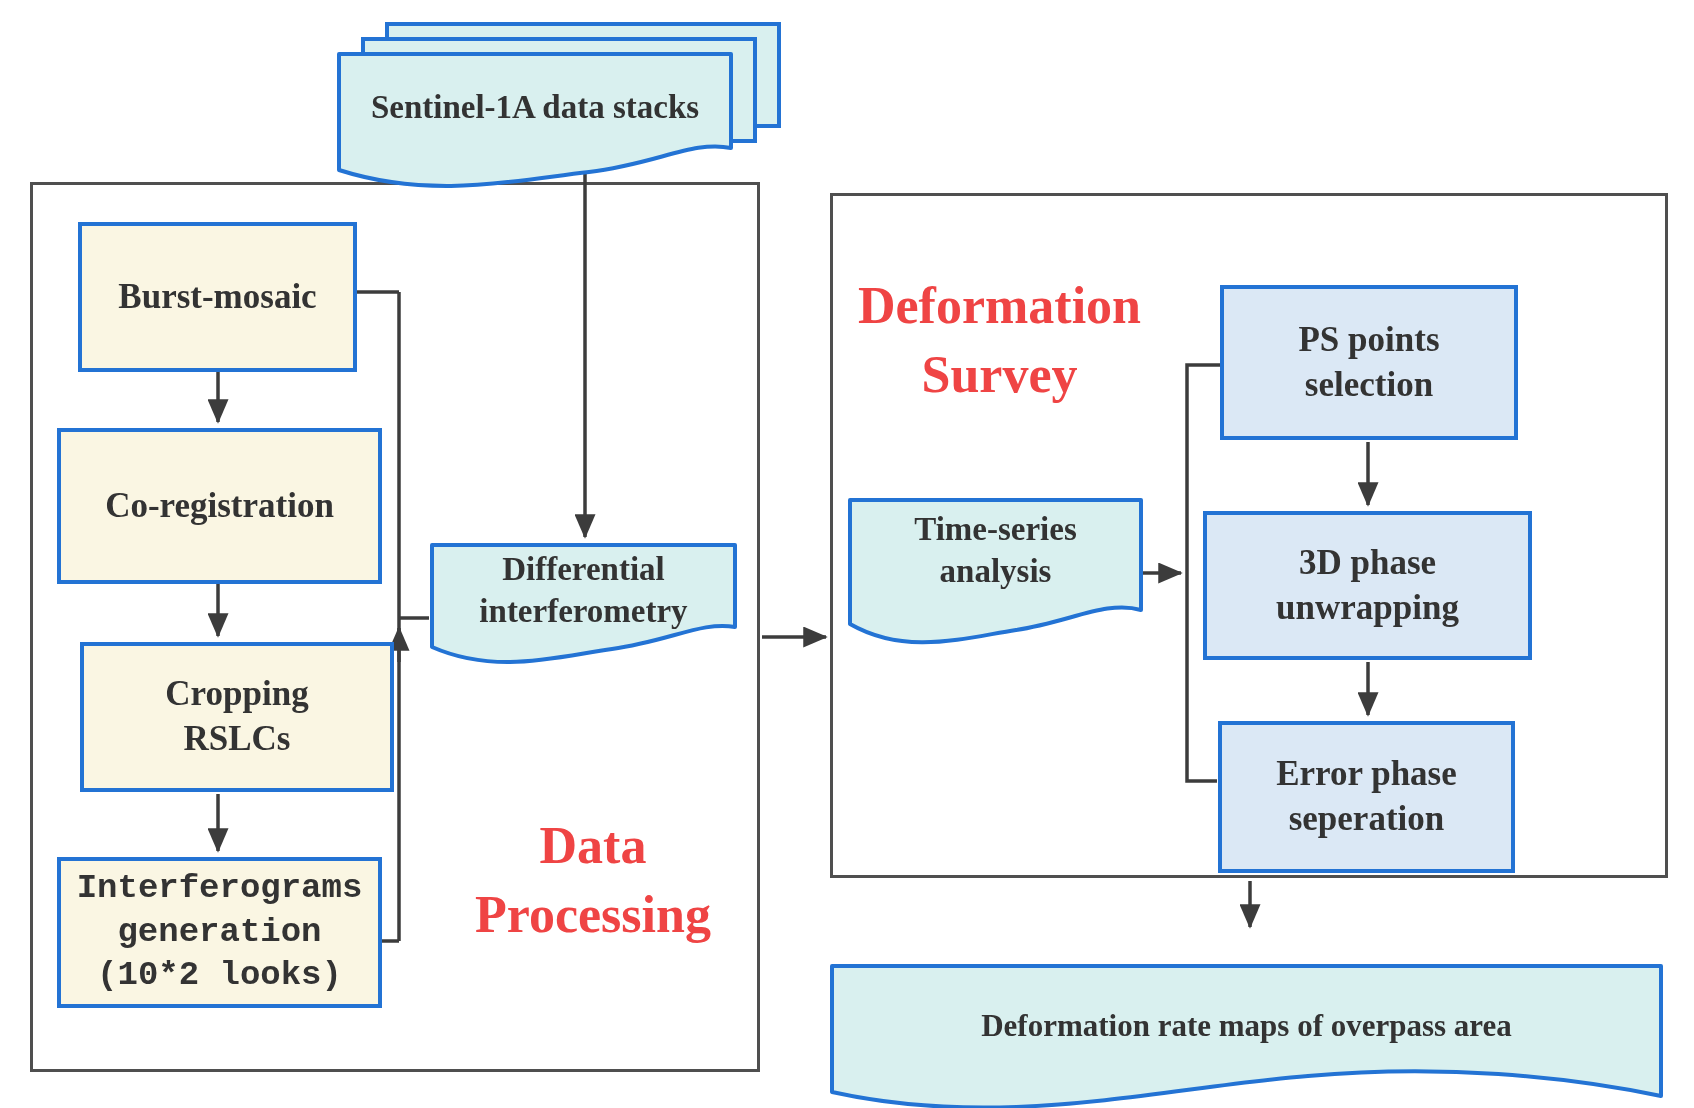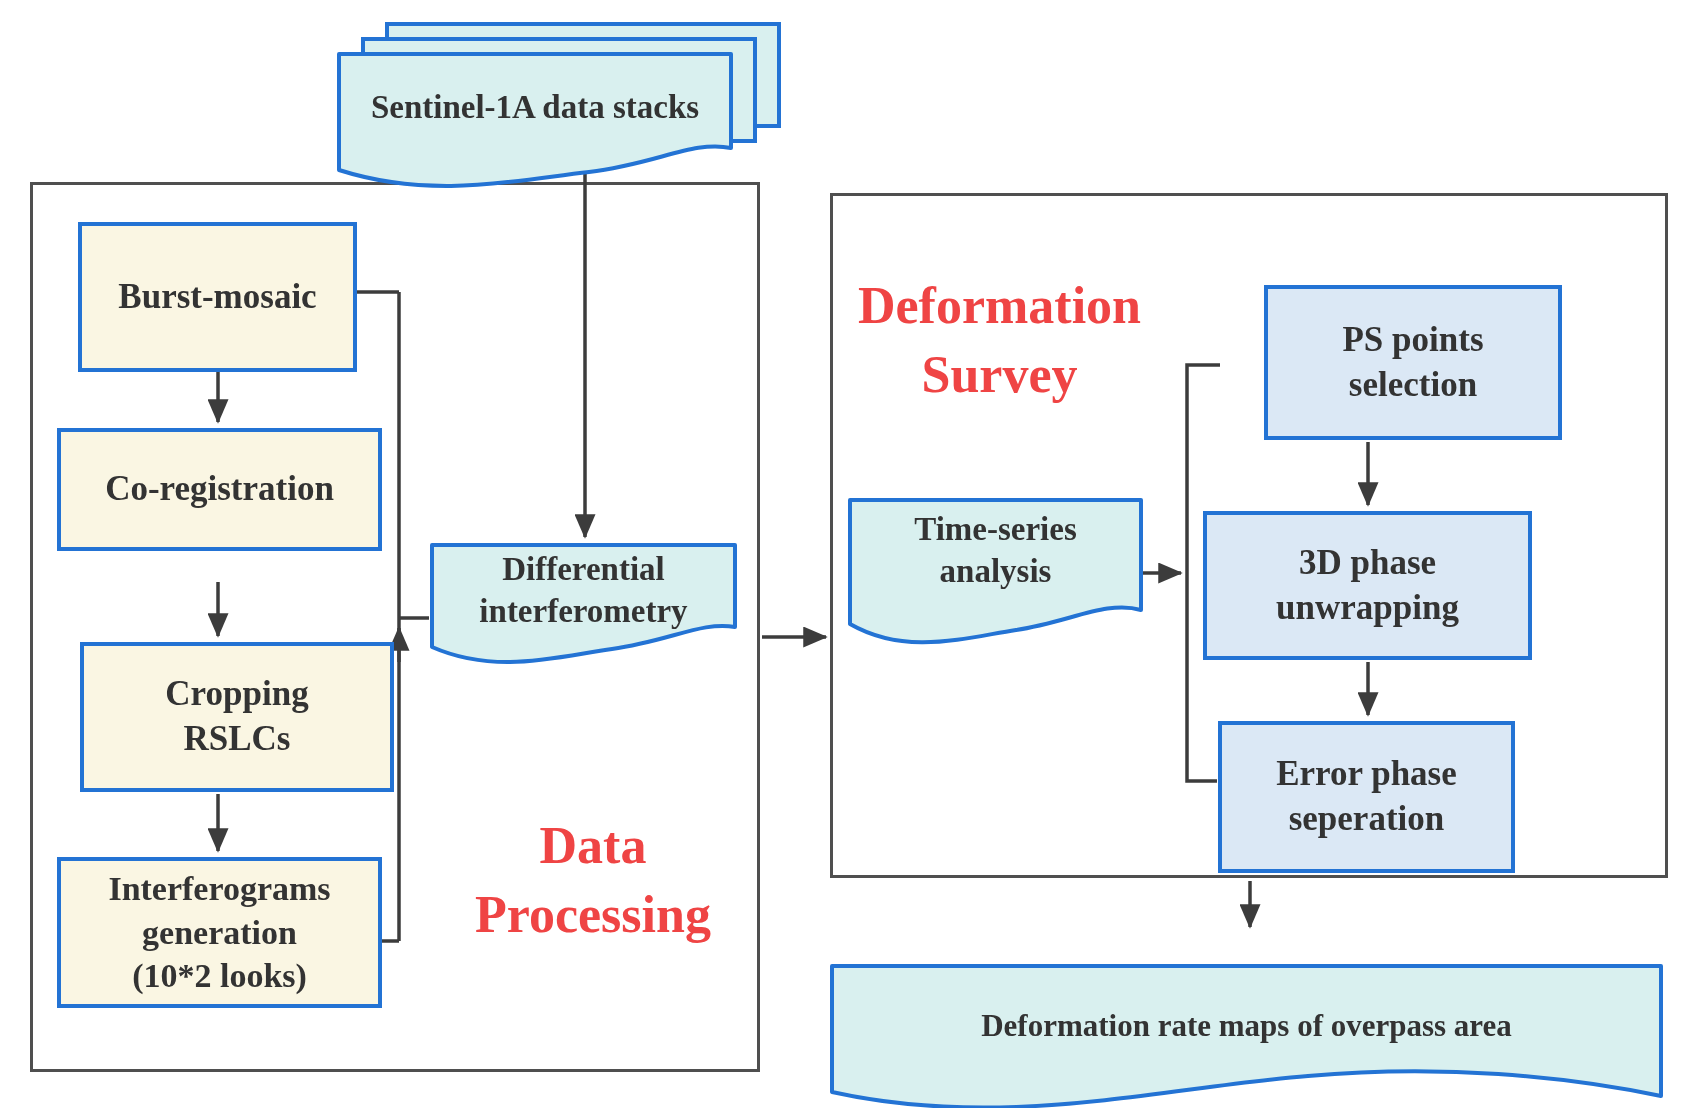--- a/index.html
+++ b/index.html
@@ -17,24 +17,24 @@
   .node{
     position:absolute;z-index:3;box-sizing:border-box;
     display:flex;flex-direction:column;align-items:center;justify-content:center;
     text-align:center;font-weight:bold;color:#333333;
   }
   .box{border:4px solid #2373d4;font-size:35px;line-height:1.28;}
   .cream{background:#faf6e3;}
   .bluebox{background:#dbe8f5;}
 
   #burst{left:78px;top:215px;width:279px;height:150px;margin-top:7px;}
-  #coreg{left:57px;top:428px;width:325px;height:123px;}
+  #coreg{left:57px;top:428px;width:325px;height:156px;}
   #cropping{left:80px;top:642px;width:314px;height:150px;}
-  #interf{left:57px;top:857px;width:325px;height:151px;font-size:34px;}
-  #ps{left:1220px;top:285px;width:298px;height:155px;margin-left:44px;}
+  #interf{left:57px;top:857px;width:325px;height:151px;font-size:34px;font-family:Liberation Mono, monospace;}
+  #ps{left:1220px;top:285px;width:298px;height:155px;}
   #unwrap{left:1203px;top:511px;width:329px;height:149px;}
   #errphase{left:1218px;top:721px;width:297px;height:152px;}
 
   .doc{position:absolute;z-index:3;}
   .doc svg.shape{position:absolute;left:0;top:0;width:100%;height:100%;display:block;}
   .doc svg.shape path{fill:#d9f0ef;stroke:#2373d4;stroke-width:4;stroke-linejoin:round;}
   .doc-label{
     position:absolute;left:0;right:0;display:flex;flex-direction:column;
     align-items:center;justify-content:center;font-weight:bold;color:#333333;
     text-align:center;line-height:1.28;

